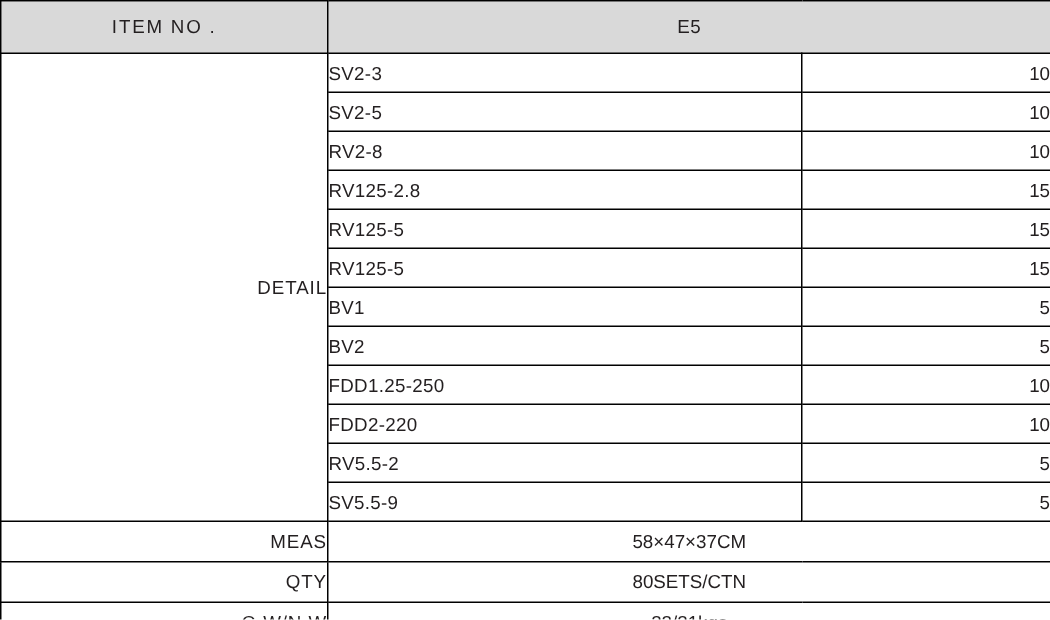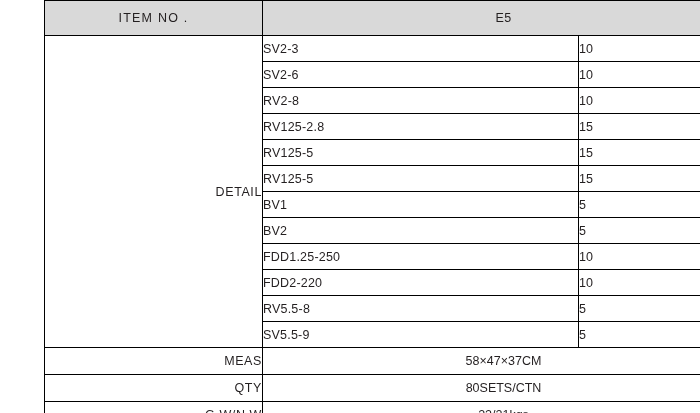--- a/index.html
+++ b/index.html
@@ -12,21 +12,20 @@
     height: 413px;
     font-family: "Liberation Sans", sans-serif;
     color: #231f20;
     overflow: hidden;
   }
   #sheet {
     width: 700px;
     height: 413px;
     box-sizing: border-box;
     position: relative;
-    padding-left: 44px;
   }
   table.spec {
     border-collapse: collapse;
     width: 700px;
     table-layout: fixed;
   }
   table.spec td {
     border: 1px solid #000000;
     font-size: 12.5px;
     padding: 0;
@@ -54,21 +53,21 @@
     letter-spacing: 0.6px;
   }
   .part-cell {
     text-align: left;
     padding-left: 44px;
     height: 25px;
     font-size: 12.5px;
     letter-spacing: 0.2px;
   }
   .qty-cell {
-    text-align: left;
+    text-align: right;
     height: 25px;
     font-size: 12.5px;
   }
   .foot-label {
     text-align: right;
     padding-left: 42px;
     height: 26px;
     font-size: 13px;
     letter-spacing: 0.6px;
   }
@@ -93,21 +92,21 @@
         <td class="item-no">ITEM NO .</td>
         <td colspan="2">E5</td>
       </tr>
 
       <tr>
         <td class="detail-cell" rowspan="12">DETAIL</td>
         <td class="part-cell">SV2-3</td>
         <td class="qty-cell">10</td>
       </tr>
       <tr>
-        <td class="part-cell">SV2-6</td>
+        <td class="part-cell">SV2-5</td>
         <td class="qty-cell">10</td>
       </tr>
       <tr>
         <td class="part-cell">RV2-8</td>
         <td class="qty-cell">10</td>
       </tr>
       <tr>
         <td class="part-cell">RV125-2.8</td>
         <td class="qty-cell">15</td>
       </tr>
@@ -129,21 +128,21 @@
       </tr>
       <tr>
         <td class="part-cell">FDD1.25-250</td>
         <td class="qty-cell">10</td>
       </tr>
       <tr>
         <td class="part-cell">FDD2-220</td>
         <td class="qty-cell">10</td>
       </tr>
       <tr>
-        <td class="part-cell">RV5.5-8</td>
+        <td class="part-cell">RV5.5-2</td>
         <td class="qty-cell">5</td>
       </tr>
       <tr>
         <td class="part-cell">SV5.5-9</td>
         <td class="qty-cell">5</td>
       </tr>
 
       <tr>
         <td class="foot-label">MEAS</td>
         <td class="foot-value" colspan="2">58×47×37CM</td>

